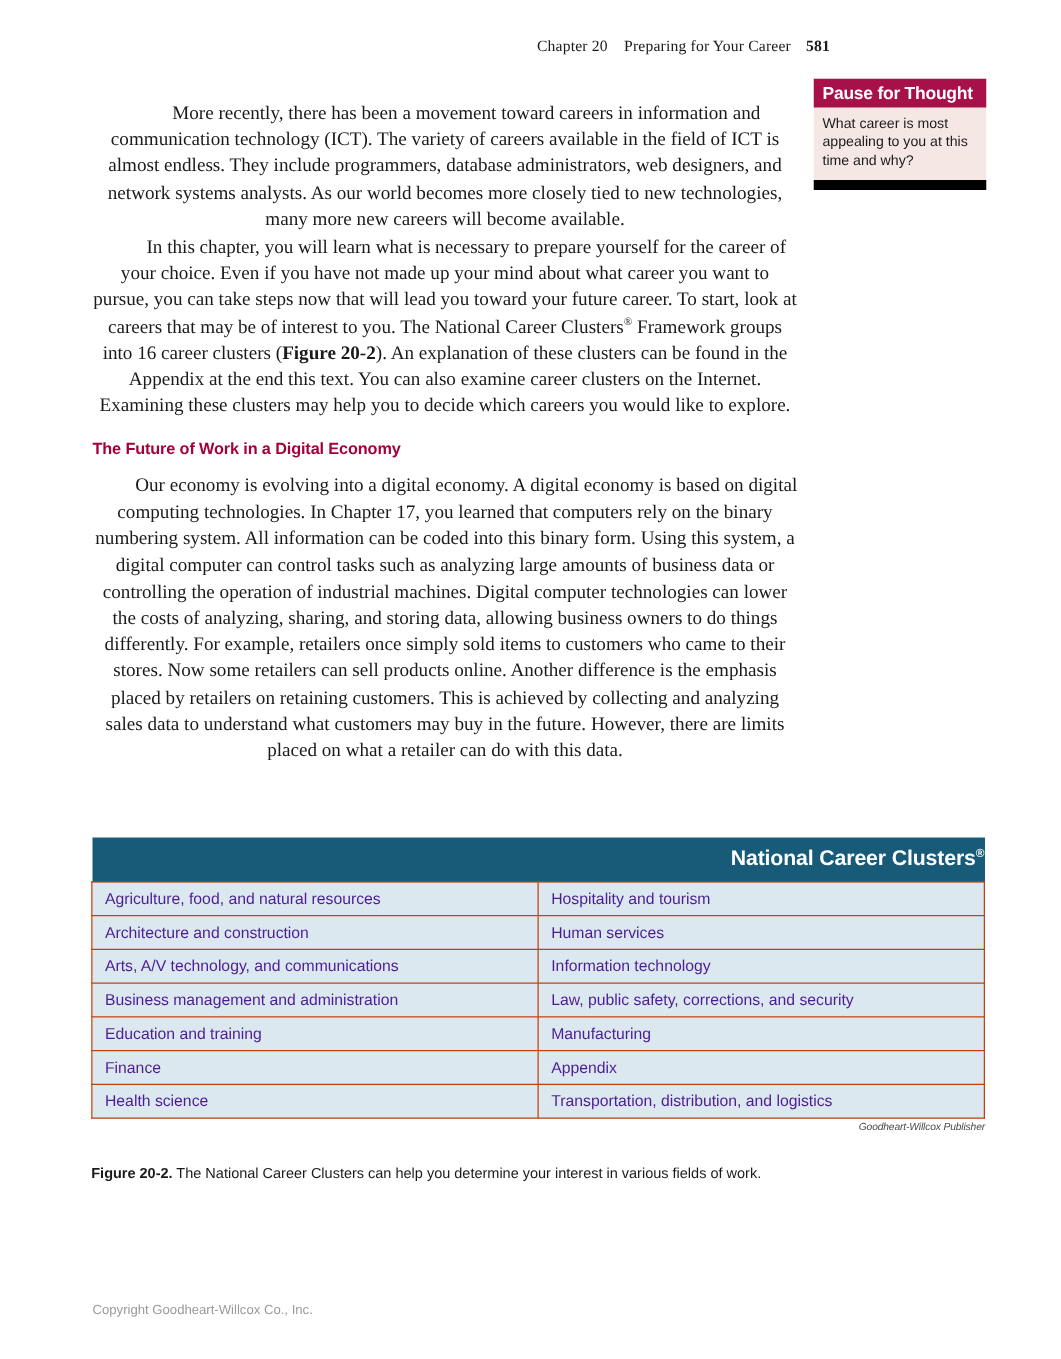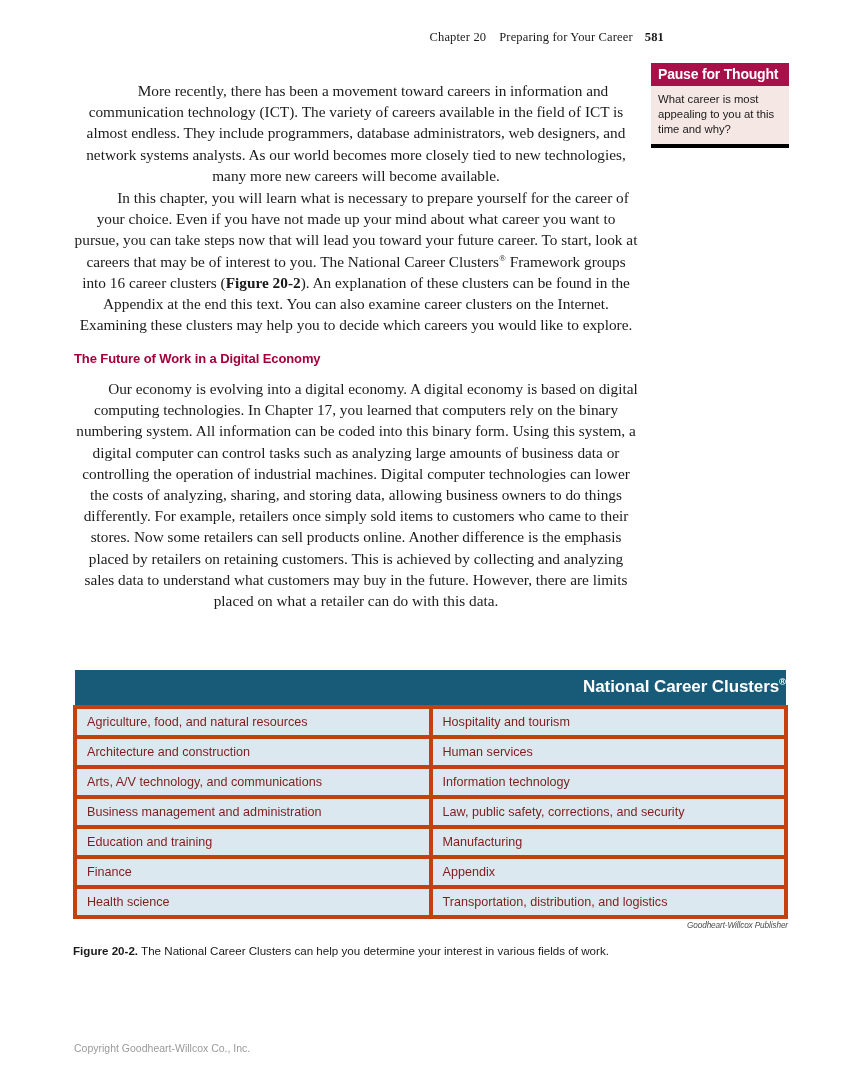--- a/index.html
+++ b/index.html
@@ -41,21 +41,21 @@
     font-weight: bold;
   }
 
   
   .pause-box {
     position: absolute;
     top: 63px;
     left: 651px;
     width: 138px;
     background: #f5e7e3;
-    border-bottom: 4px solid #000000;
+    border-bottom: 8px solid #000000;
   }
   .pause-head {
     background: #a8104a;
     color: #ffffff;
     font-family: "Liberation Sans", "DejaVu Sans", sans-serif;
     font-weight: bold;
     font-size: 14px;
     line-height: 18px;
     padding: 2px 6px 3px 7px;
     letter-spacing: -0.2px;
@@ -120,41 +120,41 @@
     text-align: right;
     padding: 7px 0 8px 0;
     letter-spacing: -0.1px;
     border: none;
   }
   table.clusters th.title-bar sup.reg {
     font-size: 9.5px;
   }
   table.clusters td {
     background: #dce8ef;
-    border: 4px solid #c2410c;
+    border: 1px solid #c2410c;
     font-size: 12.6px;
-    color: #7f1d1d;
+    color: #4c1d95;
     padding: 6px 0 6px 10px;
     height: 25px;
     vertical-align: middle;
   }
   table.clusters td.c1 { width: 50.3%; }
   table.clusters td.c2 { width: 49.7%; }
 
   .credit {
     margin-top: 2px;
     text-align: right;
     font-family: "Liberation Sans", "DejaVu Sans", sans-serif;
     font-style: italic;
     font-size: 8.2px;
     color: #4a4a4a;
     letter-spacing: -0.1px;
   }
   .caption {
-    margin-top: 13px;
+    margin-top: 25px;
     font-family: "Liberation Sans", "DejaVu Sans", sans-serif;
     font-size: 11.6px;
     color: #1a1a1a;
     line-height: 15px;
   }
   .caption .cap-label {
     font-weight: bold;
   }
 
   

